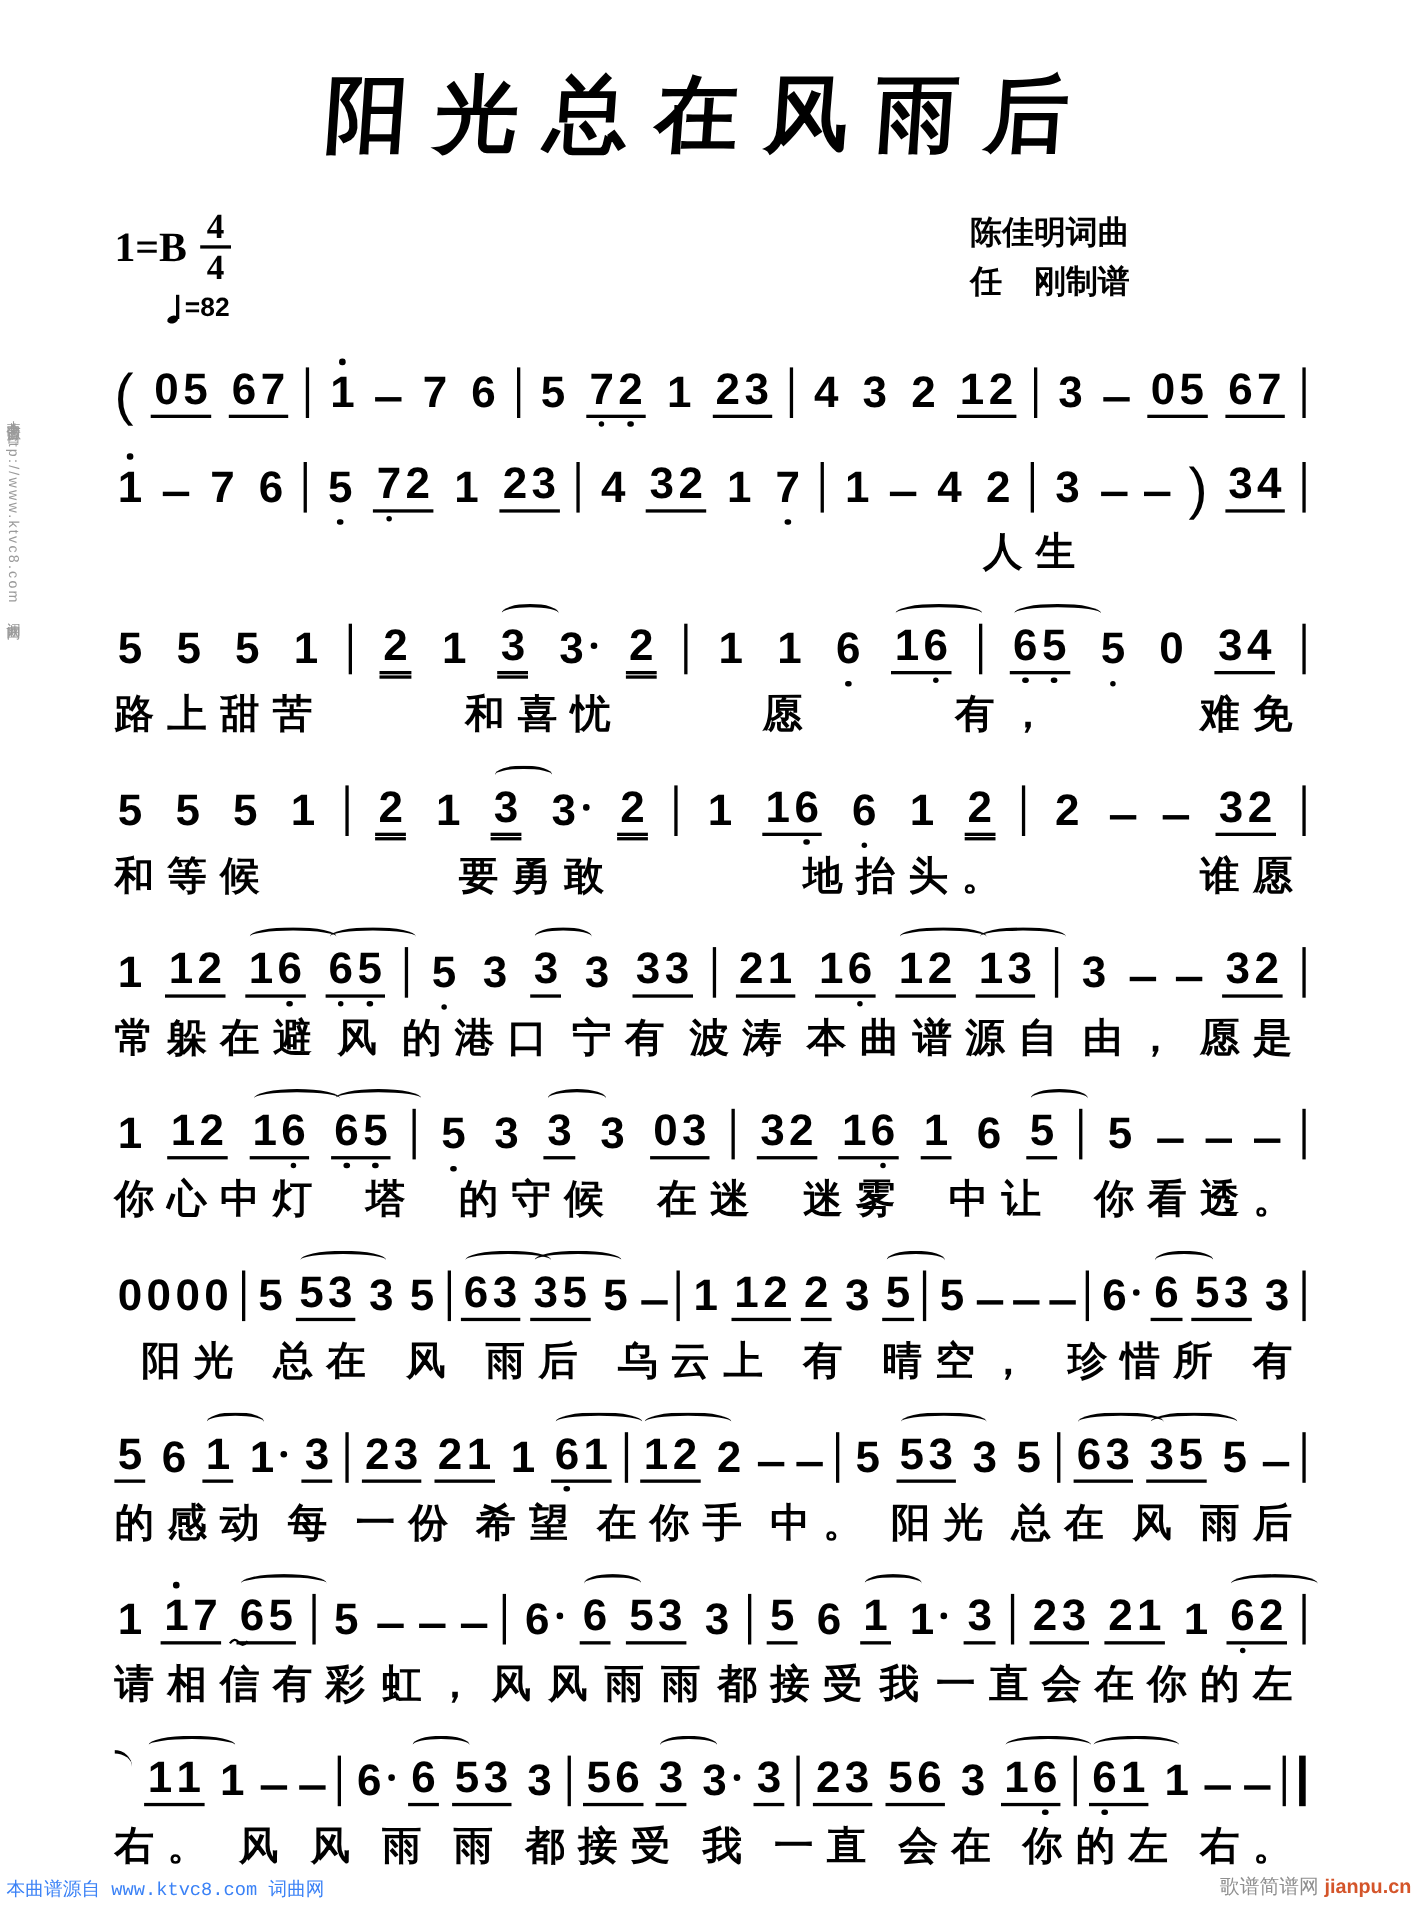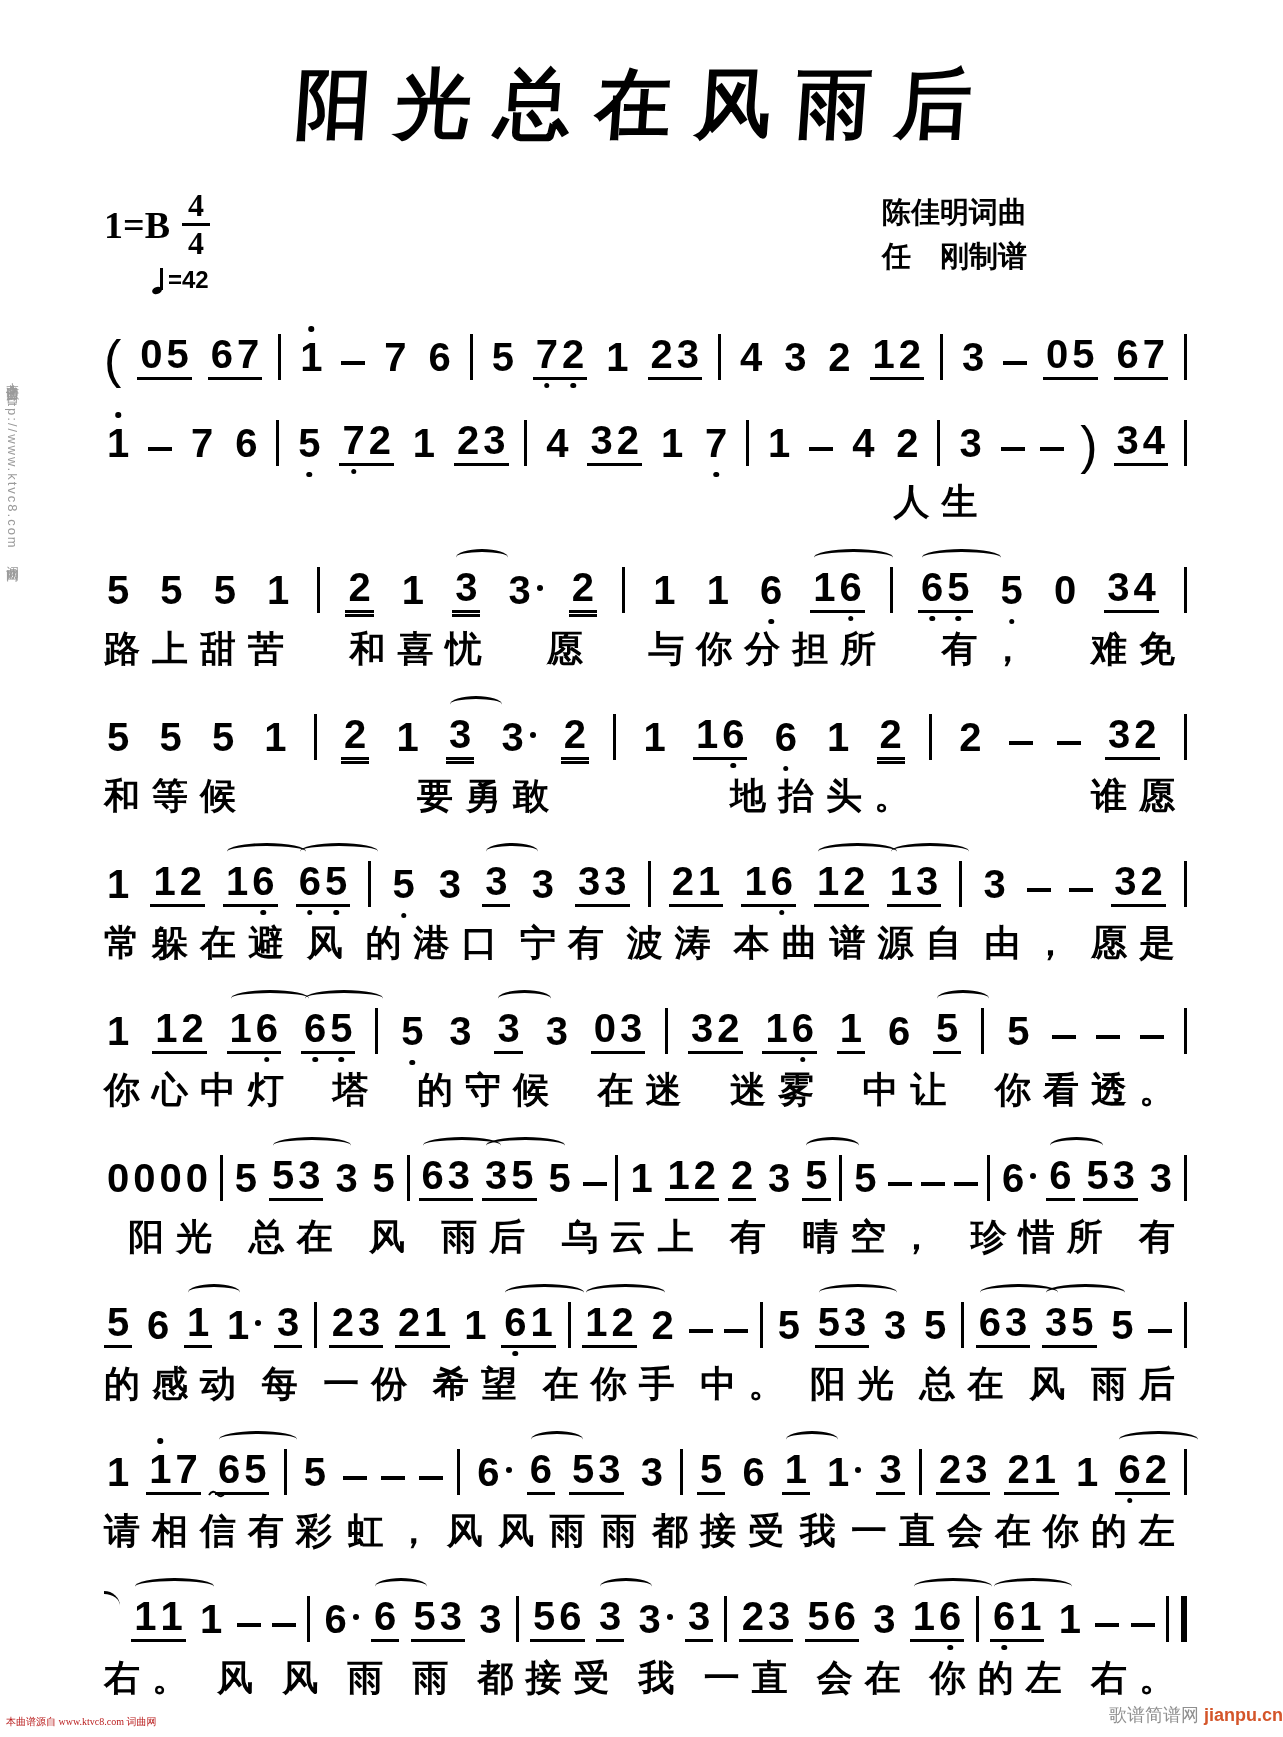--- a/index.html
+++ b/index.html
@@ -58,22 +58,22 @@
   .arc-frag{display:block;width:16px;height:12px;border-top:3px solid #000;
     border-top-right-radius:100% 100%;margin-bottom:36px;}
   .wavy{position:absolute;left:-10px;bottom:-15px;}
   
   .lyric-row{display:flex;justify-content:space-between;align-items:baseline;
     font-size:36px;font-weight:bold;margin:12px 0 4px;}
   .lyric-group{letter-spacing:12px;white-space:pre;}
   
   .wm-left{position:absolute;left:3px;top:372px;writing-mode:vertical-rl;
     font-size:13px;color:#9a9a9a;letter-spacing:2px;}
-  .footer-left{position:absolute;left:6px;bottom:8px;font-size:10px;color:#b91c1c;
-    font-family:Liberation Serif, serif;}
+  .footer-left{position:absolute;left:6px;bottom:8px;font-size:17px;color:#3b82f6;
+    font-family:Liberation Mono, monospace;}
   .footer-right{position:absolute;right:0;bottom:10px;font-size:18px;color:#8f8f8f;}
   .footer-right .domain{font-weight:bold;}
 </style>
 </head>
 <body>
 
 <div class="sheet">
   <div class="title">阳光总在风雨后</div>
 
   <div class="meta-row">
@@ -81,21 +81,21 @@
       <div class="key-sig">
         <span>1=B</span>
         <span class="time-sig">
           <span>4</span>
           <span class="fracline"></span>
           <span>4</span>
         </span>
       </div>
       <div class="tempo">
         <span class="qnote"></span>
-        <span>=42</span>
+        <span>=82</span>
       </div>
     </div>
     <div class="credits">
       <div>陈佳明词曲</div>
       <div>任　刚制谱</div>
     </div>
   </div>
 
   <div class="score" id="score">
       <div class="system">
@@ -415,21 +415,20 @@
               <span class="ch">3</span>
               <span class="ch">4</span>
             </span>
           </span>
           <span class="bar"></span>
         </div>
         <div class="lyric-row">
           <span class="lyric-group">路上甜苦</span>
           <span class="lyric-group">和喜忧</span>
           <span class="lyric-group">愿</span>
-          <span class="lyric-group">与你分担所</span>
           <span class="lyric-group">有，</span>
           <span class="lyric-group">难免</span>
         </div>
       </div>
       <div class="system">
         <div class="music-row">
           <span class="tok">
             <span class="nums">
               <span class="ch">5</span>
             </span>

